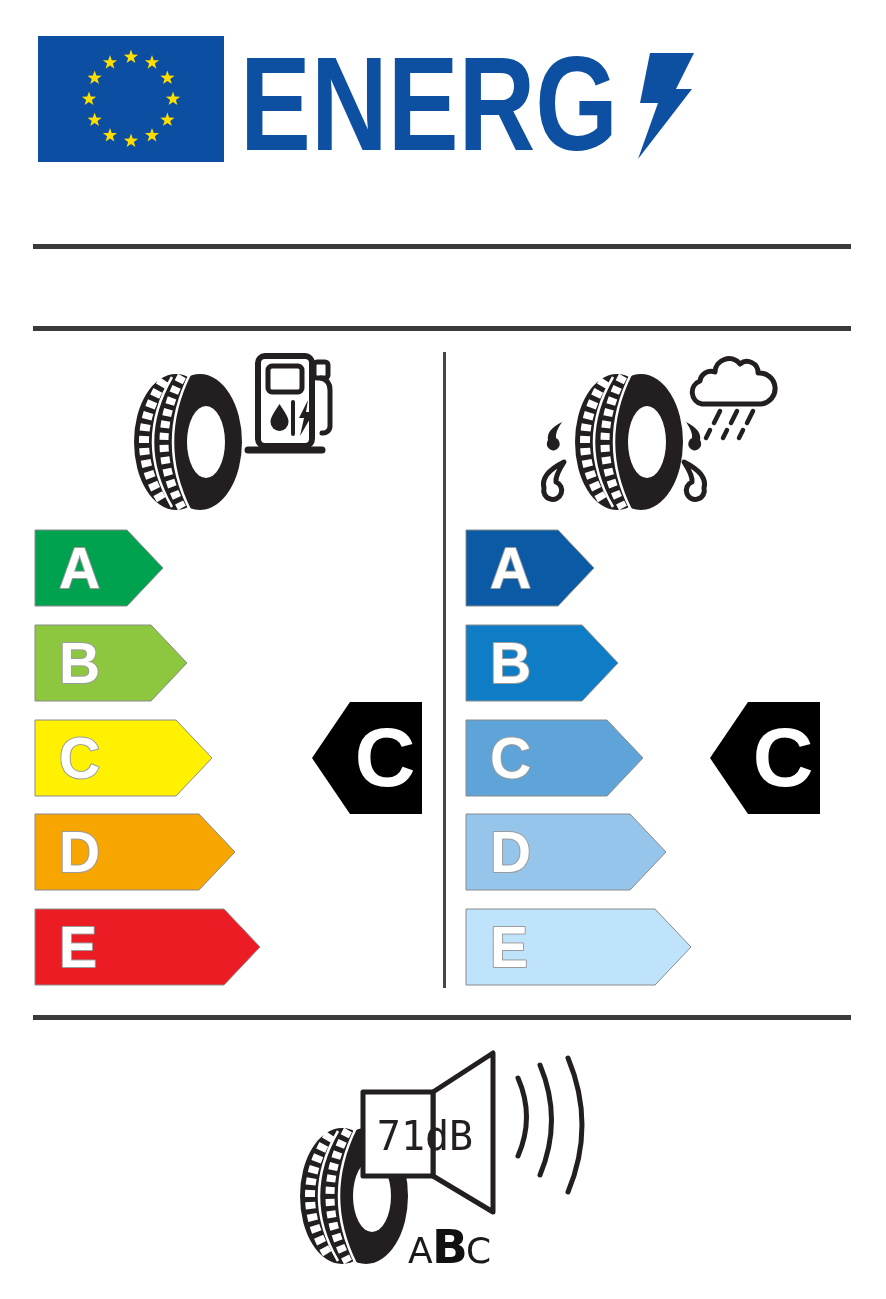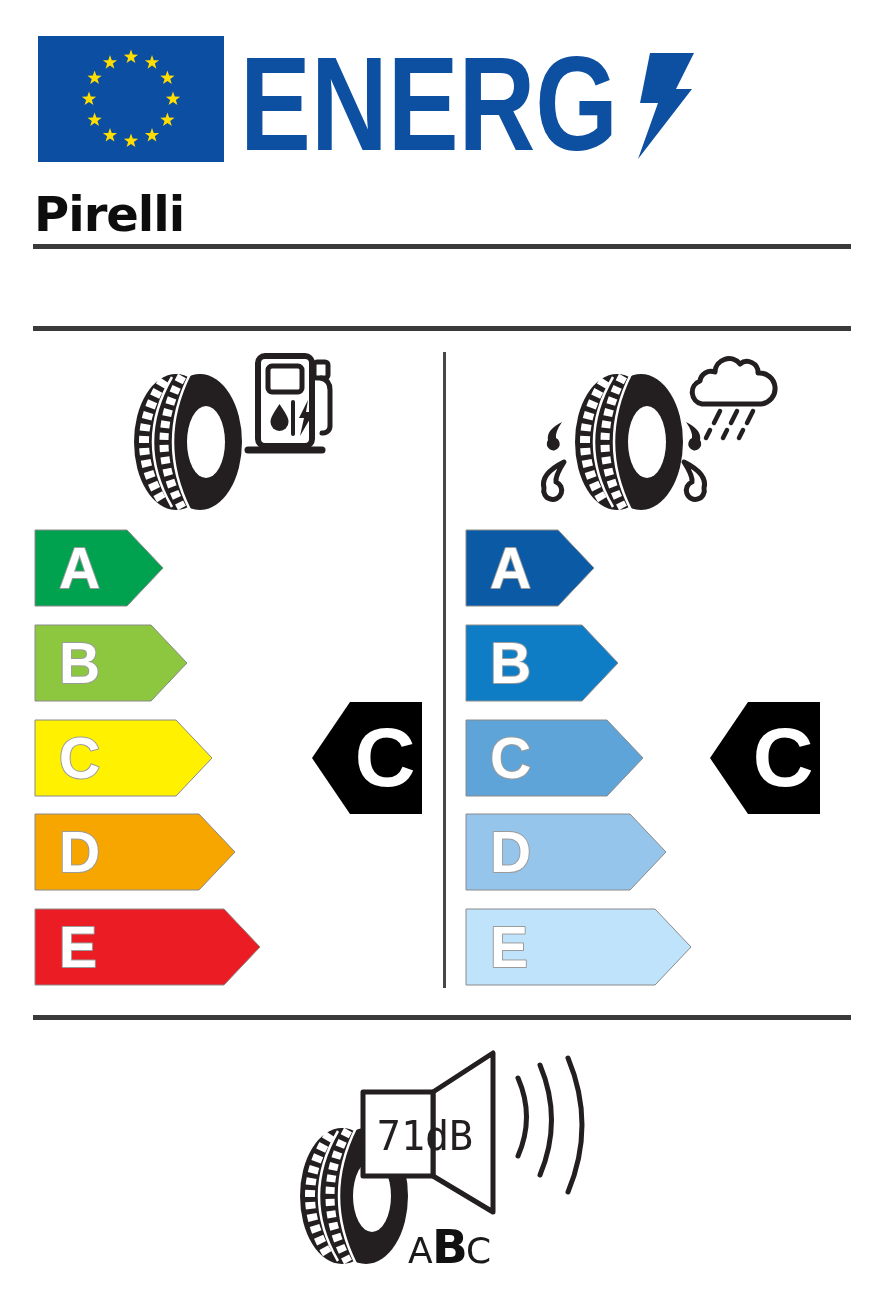--- a/index.html
+++ b/index.html
@@ -68,21 +68,20 @@
   </svg>
 
   <svg class="abs" style="left:240px;top:50px" width="400" height="112" viewBox="0 0 400 112">
     <text class="logo-text" x="0" y="100" font-size="133" textLength="378" lengthAdjust="spacingAndGlyphs" fill="#0d4fa0">ENERG</text>
   </svg>
 
   <svg class="abs" style="left:632px;top:53px" width="66" height="106" viewBox="0 0 66 106">
     <path d="M18 0 H62 L44 36 H60 L6 106 L26 50 H8 Z" fill="#0d4fa0"></path>
   </svg>
 
-  <div id="brand">Pirelli</div>
   <div class="hline" style="top:244px"></div>
   <div class="hline" style="top:326px"></div>
   <div class="vline" style="left:443px;top:352px;height:636px"></div>
 
   <svg class="abs" style="left:132px;top:372px" width="112" height="140" viewBox="0 0 112 140">
     <g fill="#231f20">
       <ellipse cx="44" cy="70" rx="42" ry="68"></ellipse>
       <ellipse cx="68" cy="70" rx="42" ry="68"></ellipse>
     </g>
     <path d="M32 8 Q -8 70 32 132" fill="none" stroke="#ffffff" stroke-width="10" stroke-dasharray="7 5"></path>

